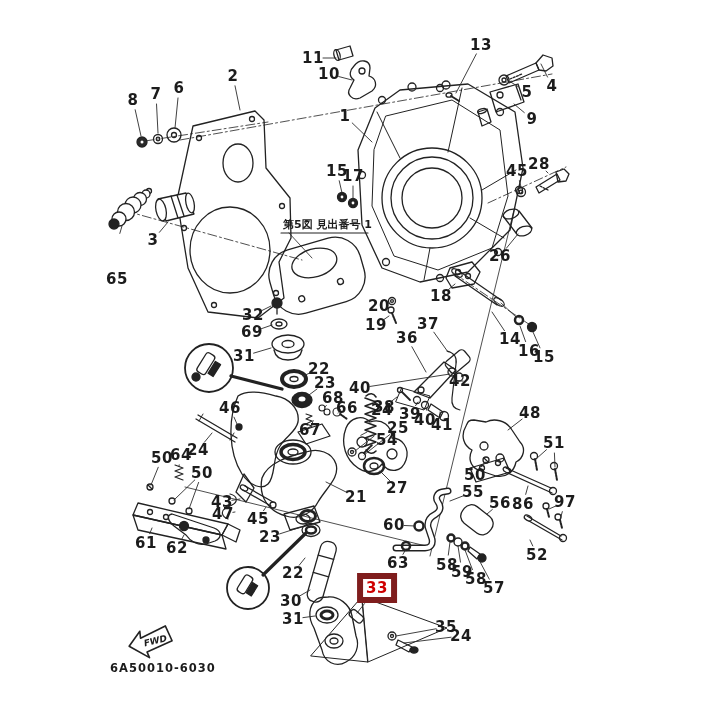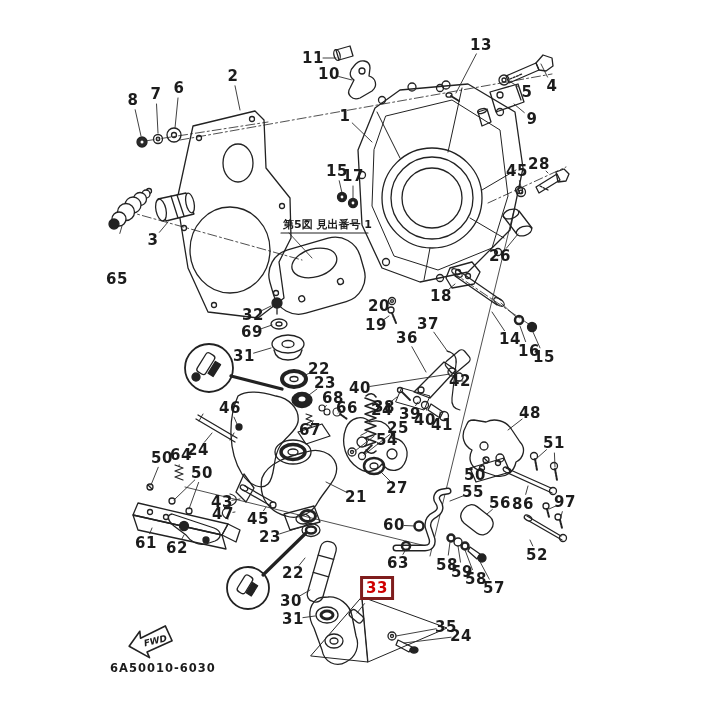--- a/index.html
+++ b/index.html
@@ -2,21 +2,21 @@
 <html><head>
 <meta charset="utf-8">
 <style>
   html,body{margin:0;padding:0;background:#fff;}
   .stage{position:relative;width:716px;height:716px;background:#ffffff;overflow:hidden;
          font-family:"DejaVu Sans","Liberation Sans",sans-serif;}
   .stage svg{position:absolute;left:0;top:0;}
   #label-layer{position:absolute;left:0;top:0;width:600px;height:716px;pointer-events:none;}
   .part-label{position:absolute;transform:translate(-50%,-50%);font-size:15px;font-weight:600;
               color:#1c1c1c;letter-spacing:.5px;white-space:nowrap;pointer-events:auto;}
-  .part-label.hl{color:#cf0000;border:3px solid #7f1d1d;padding:0 3px;background:#fff;font-weight:700;}
+  .part-label.hl{color:#cf0000;border:6px solid #7f1d1d;padding:0 3px;background:#fff;font-weight:700;}
   .caption{position:absolute;left:283px;top:217px;font-size:11px;font-weight:600;color:#1c1c1c;}
   .part-code{position:absolute;left:110px;top:661px;font-size:11.5px;font-weight:600;
              letter-spacing:1px;color:#1c1c1c;font-family:"DejaVu Sans",sans-serif;}
 </style>
 </head>
 <body>
 
 <div class="stage">
 
 <svg width="716" height="716" viewBox="0 0 716 716">

